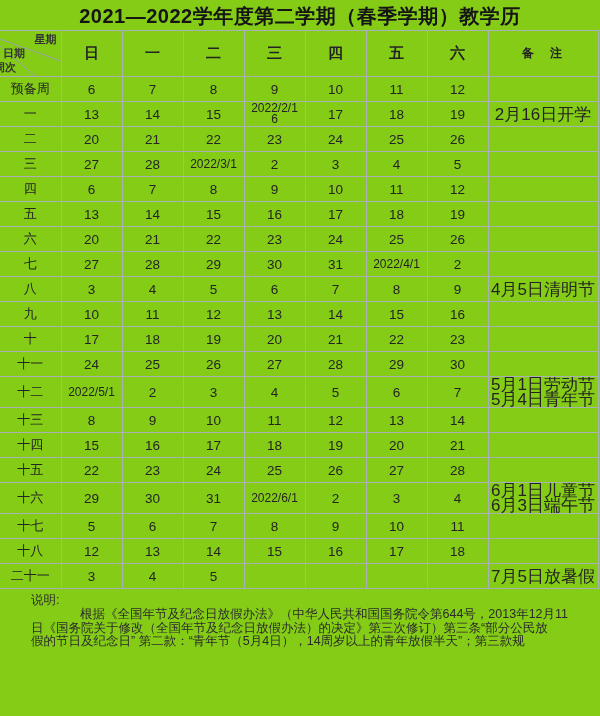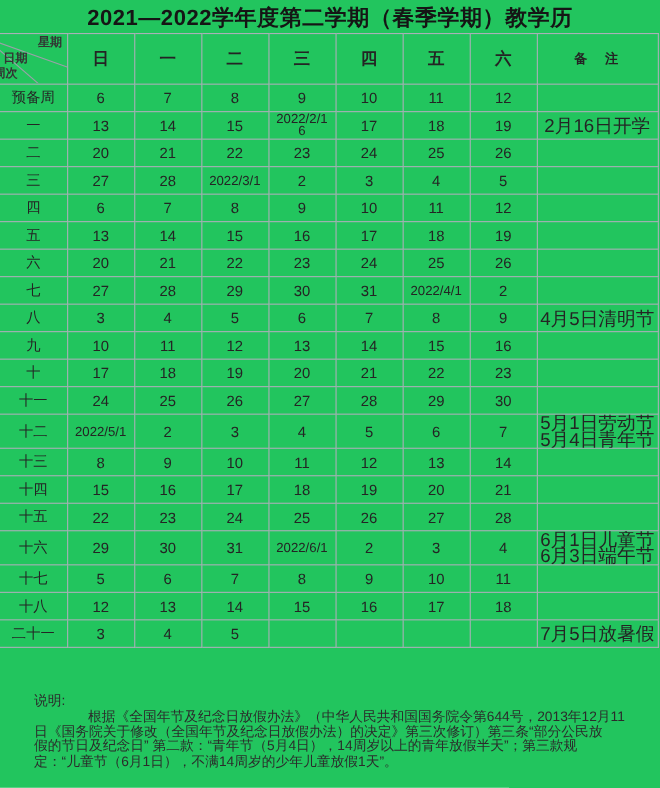--- a/index.html
+++ b/index.html
@@ -1,21 +1,21 @@
 <!DOCTYPE html>
 <html><head>
 <meta charset="utf-8">
 <style>
   html,body{margin:0;padding:0;}
   body{
     width:600px;height:716px;overflow:hidden;background:#ffffff;
     font-family:"Liberation Sans","DejaVu Sans",sans-serif;
     -webkit-font-smoothing:antialiased;
   }
-  .page{width:600px;height:716px;position:relative;background:#22c55e;}
+  .page{width:600px;height:716px;position:relative;background:#84cc16;}
   .title{
     padding-top:3px;height:27px;text-align:center;
     font-size:20px;font-weight:bold;color:#151515;letter-spacing:.5px;
   }
   table.cal{
     border-collapse:collapse;table-layout:fixed;width:598px;margin:0;
   }
   table.cal td,table.cal th{
     border:1px solid #a9b0b7;padding:0;text-align:center;vertical-align:middle;
     color:#242424;overflow:hidden;
@@ -30,21 +30,21 @@
   th.corner .clab{position:absolute;font-size:11px;color:#333;line-height:11px;white-space:nowrap;}
   .c-top{right:4px;top:3px;}
   .c-mid{left:3px;top:17px;}
   .c-bot{left:-6px;top:31px;}
   
   td.week{height:24px;font-size:13px;color:#2a2a2a;margin-top:12px;}
   td.day{font-size:13.5px;color:#222;}
   td.day.date{font-size:12px;line-height:11px;white-space:pre-line;}
   td.remark{font-size:17px;line-height:15px;white-space:pre-line;color:#1f1f1f;}
   
-  .notes{padding:4px 0 0 31px;color:#2b2b2b;margin-top:37px;}
+  .notes{padding:4px 0 0 31px;color:#2b2b2b;}
   .notes-label{font-size:12.5px;line-height:15px;}
   .nline{font-size:12.5px;line-height:13.6px;white-space:nowrap;}
   .nline.first{padding-left:49px;}
 </style>
 </head>
 <body>
 
 <div class="page">
 
   <div class="title">2021—2022学年度第二学期（春季学期）教学历</div>
@@ -308,17 +308,16 @@
         </tr>
       </tbody>
   </table>
 
   <div class="notes">
     <div class="notes-label">说明:</div>
     <div id="notes-lines">
         <div class="nline first">根据《全国年节及纪念日放假办法》（中华人民共和国国务院令第644号，2013年12月11</div>
         <div class="nline">日《国务院关于修改（全国年节及纪念日放假办法）的决定》第三次修订）第三条“部分公民放</div>
         <div class="nline">假的节日及纪念日” 第二款：“青年节（5月4日），14周岁以上的青年放假半天”；第三款规</div>
-        <div class="nline">定：“儿童节（6月1日），不满14周岁的少年儿童放假1天”。</div>
       </div>
   </div>
 
 </div>
 
 </body></html>

